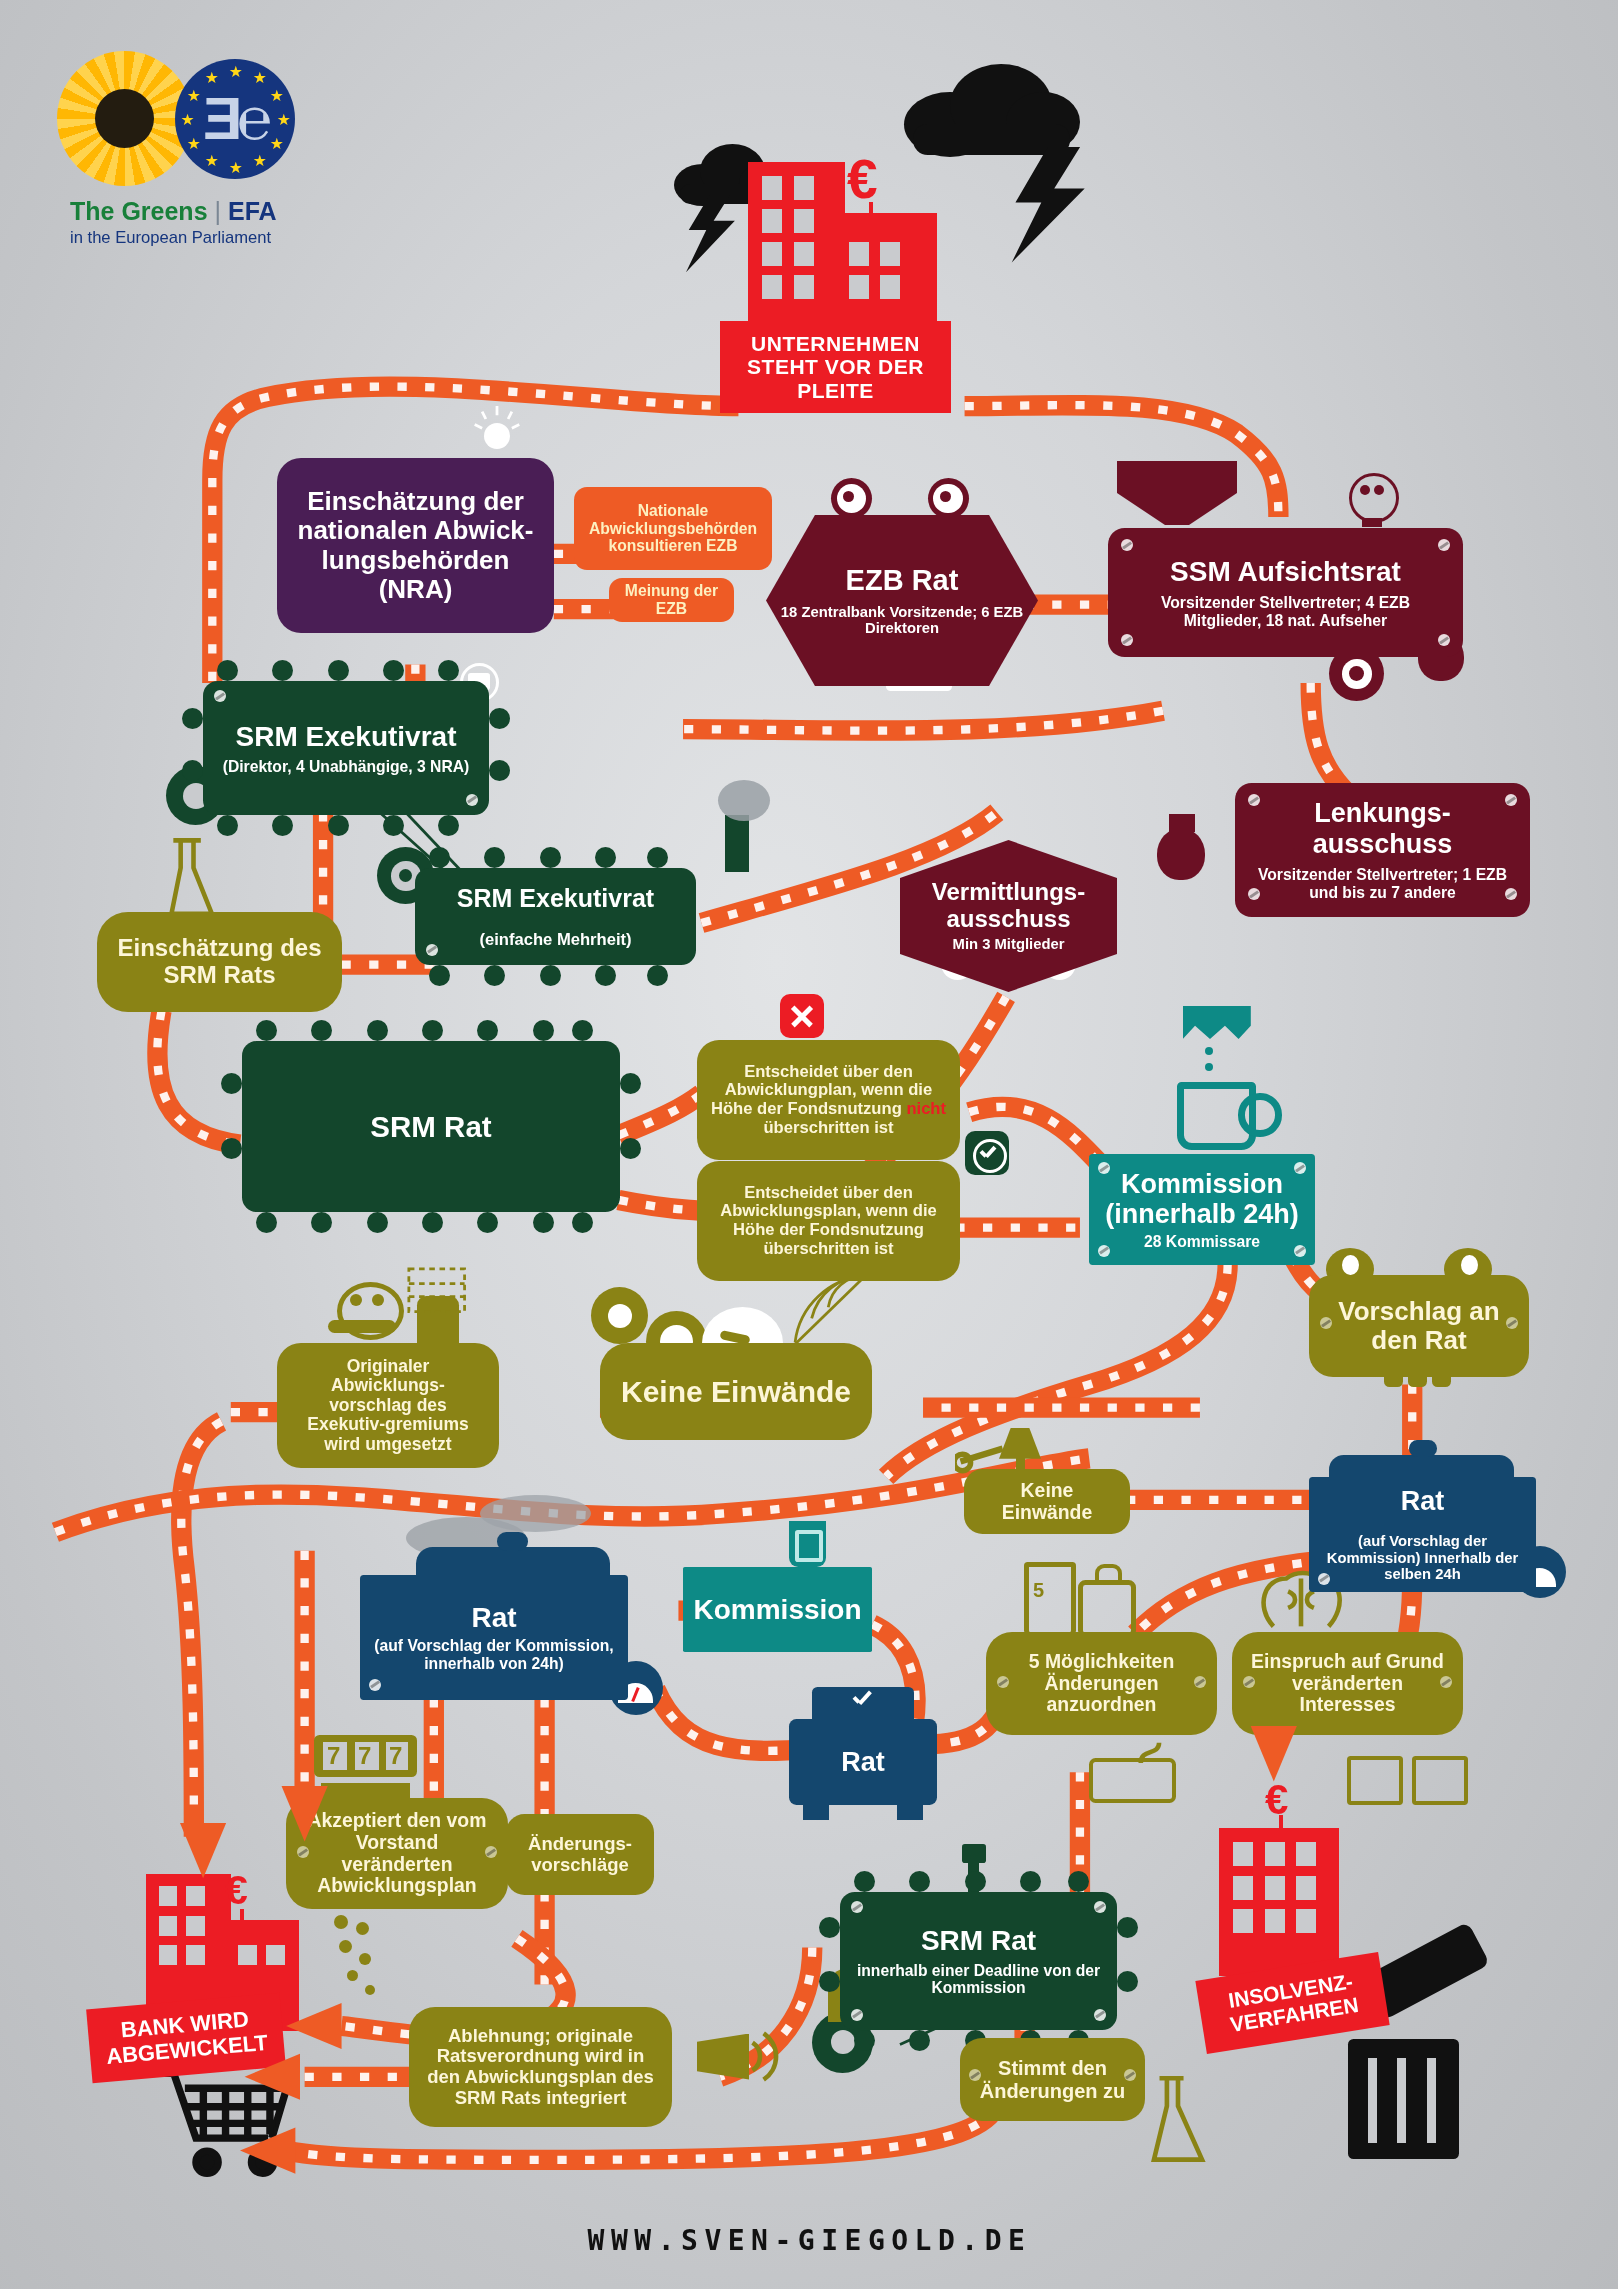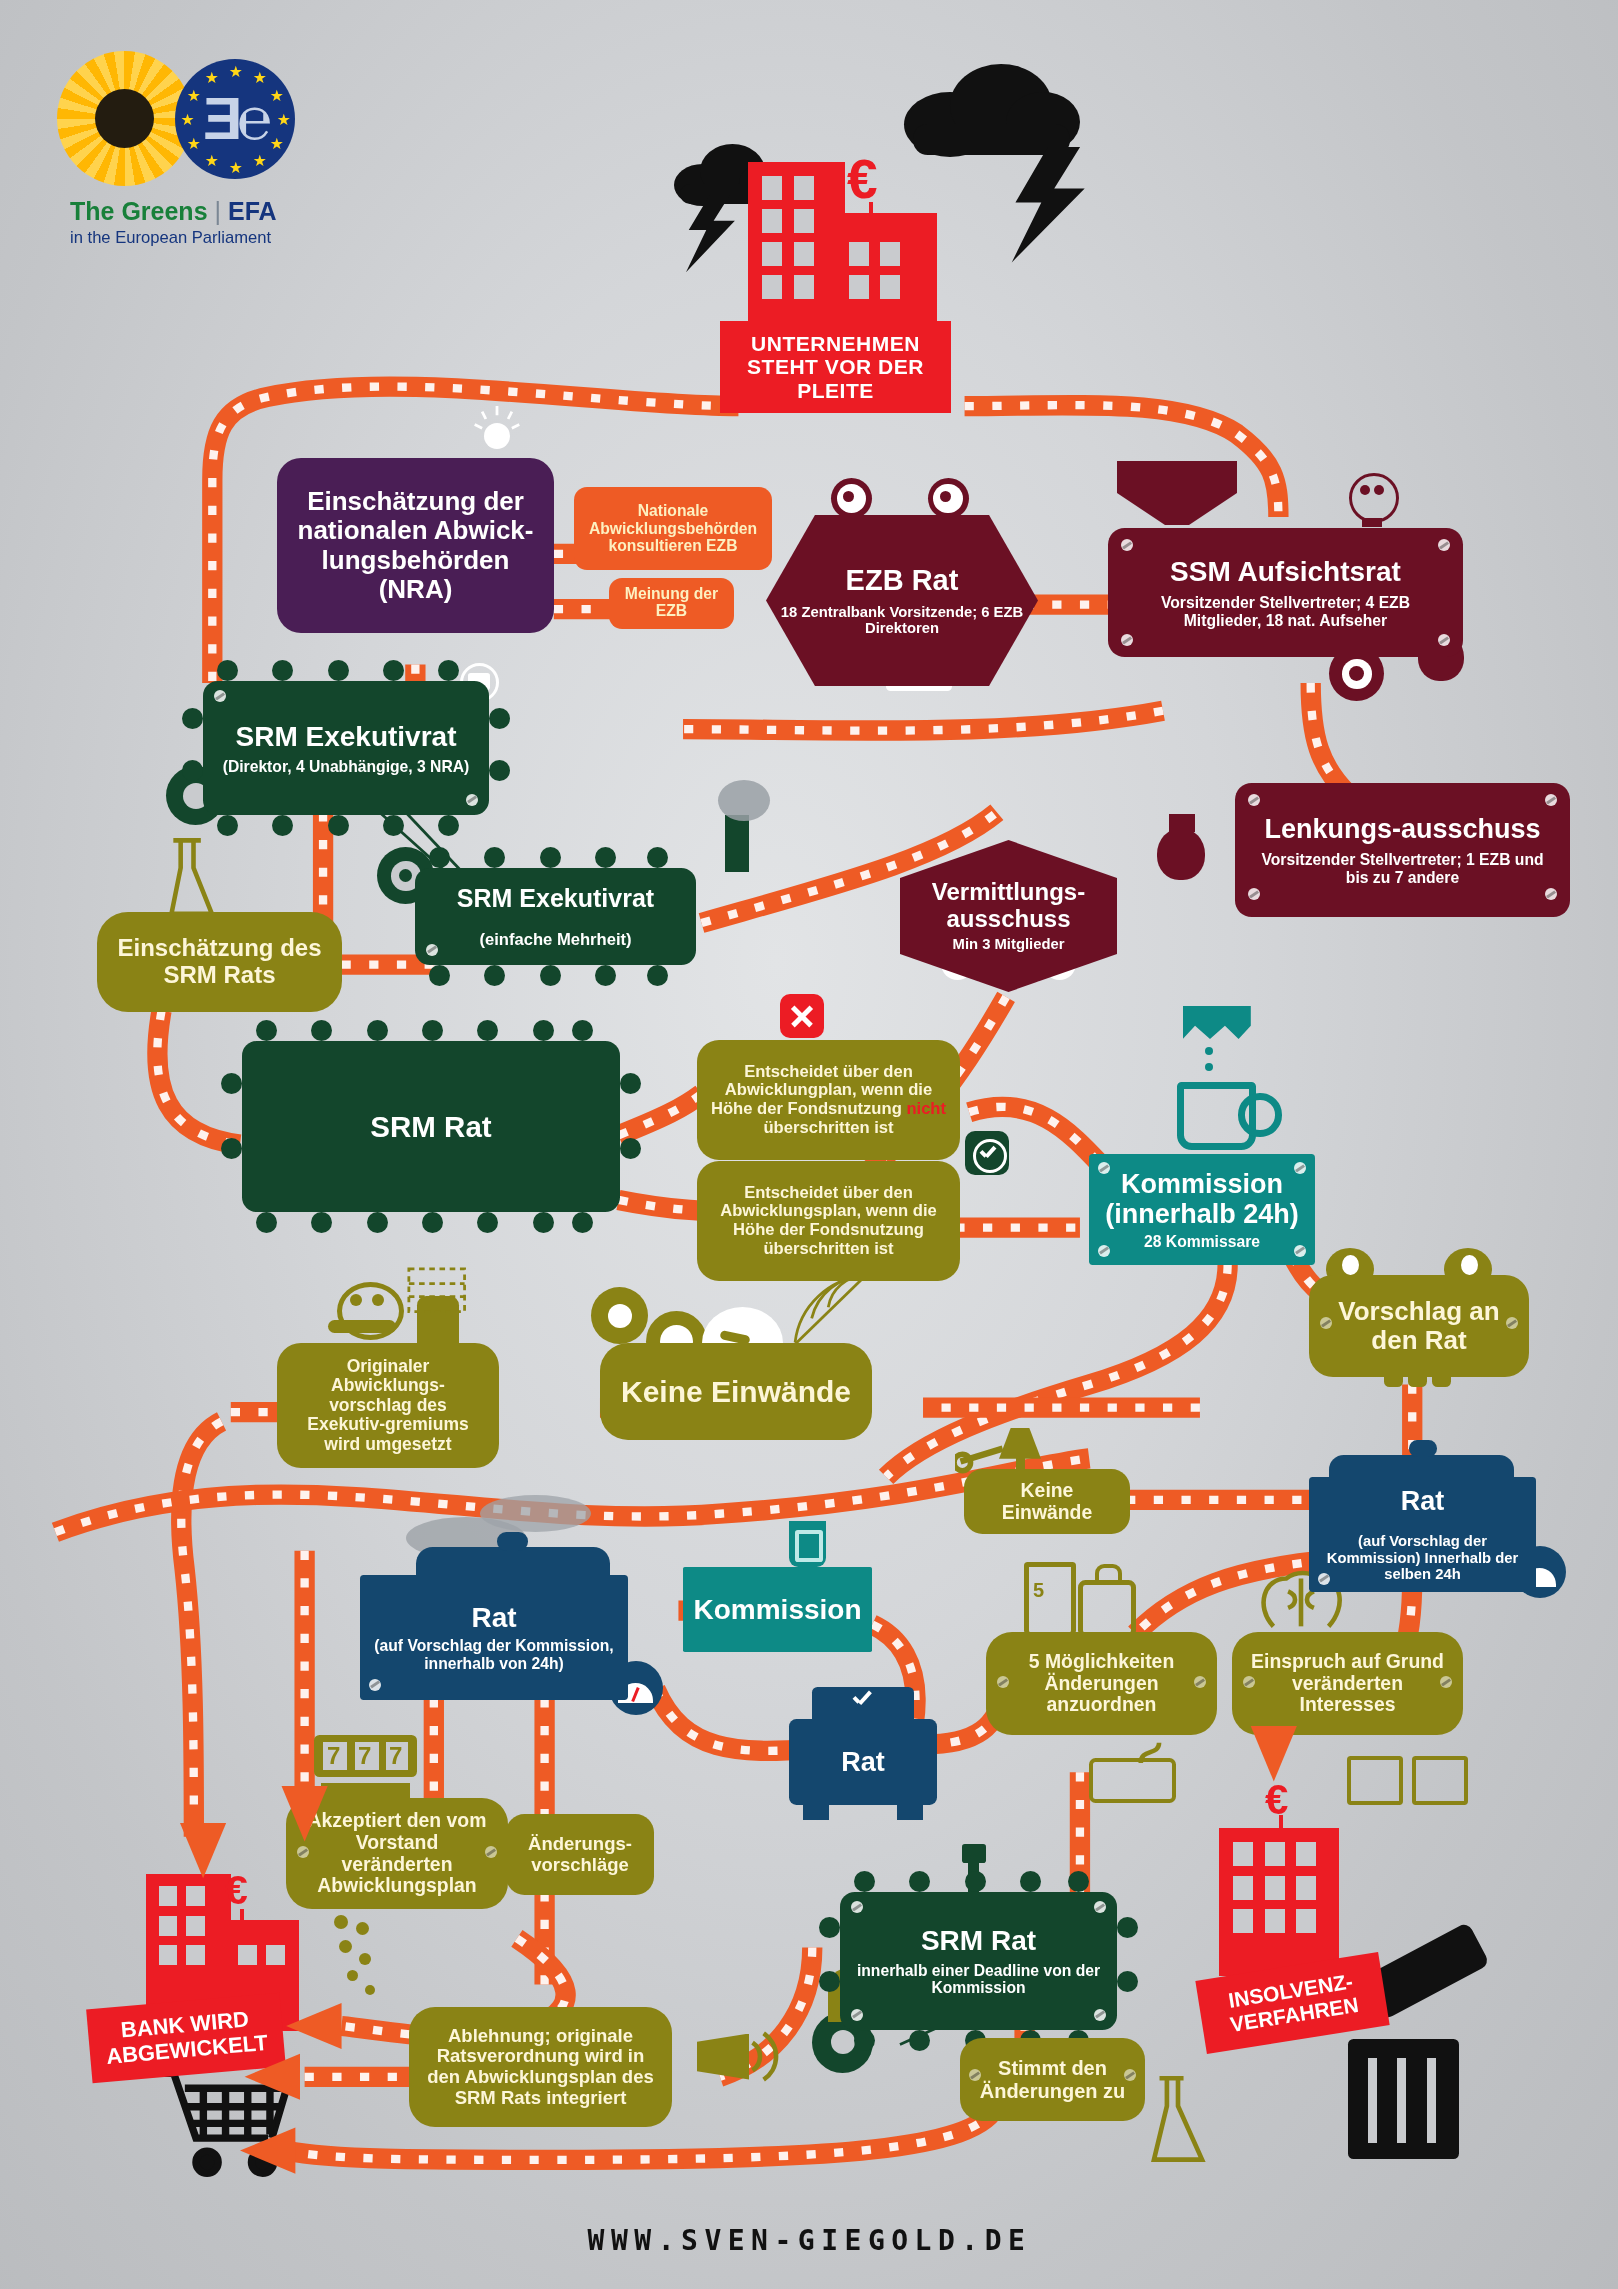--- a/index.html
+++ b/index.html
@@ -303,21 +303,21 @@
         </g>
       </svg>
   </div>
   <div class="node" style="left:574px;top:487px;width:198px;height:83px;background:#ee5b25;border-radius:13px;color:#fdf0c0;font-size:15.7px;">
     <div class="t1">Nationale Abwicklungsbehörden konsultieren EZB</div>
   </div>
 
   <div class="node purple" style="left:277px;top:458px;width:277px;height:175px;font-size:26px;">
     <div class="t1">Einschätzung der nationalen Abwick-lungsbehörden (NRA)</div>
   </div>
-  <div class="node" style="left:609px;top:578px;width:125px;height:51px;background:#ee5b25;border-radius:13px;color:#fdf0c0;font-size:15.7px;justify-content:flex-end;">
+  <div class="node" style="left:609px;top:578px;width:125px;height:44px;background:#ee5b25;border-radius:13px;color:#fdf0c0;font-size:15.7px;">
     <div class="t1">Meinung der EZB</div>
   </div>
 
   <div class="ic" style="left:831px;top:478px;width:157px;height:42px;">
     <div style="position:absolute;left:0;top:0;width:41px;height:41px;border-radius:50%;background:#6b1024;"></div>
     <div style="position:absolute;left:5.5px;top:5.5px;width:29.5px;height:29.5px;border-radius:50%;background:#fff;"></div>
     <div style="position:absolute;left:12px;top:13px;width:11px;height:11px;border-radius:50%;background:#6b1024;"></div>
     <div style="position:absolute;left:97px;top:0;width:41px;height:41px;border-radius:50%;background:#6b1024;"></div>
     <div style="position:absolute;left:102px;top:5.5px;width:29.5px;height:29.5px;border-radius:50%;background:#fff;"></div>
     <div style="position:absolute;left:109px;top:13px;width:11px;height:11px;border-radius:50%;background:#6b1024;"></div>
@@ -459,21 +459,21 @@
     <div class="t2" style="font-size:14.8px;margin-top:3.7px;">Min 3 Mitglieder</div>
   </div>
   <div class="ic" style="left:941px;top:943px;width:134px;height:44px;">
     <div style="position:absolute;left:35px;top:3.7px;width:65px;height:35px;background:#fff;border-radius:4.6px;"></div>
     <div style="position:absolute;left:0;top:3.7px;width:33px;height:33px;border-radius:50%;background:#fff;"></div>
     <div style="position:absolute;left:102px;top:3.7px;width:33px;height:33px;border-radius:50%;background:#fff;"></div>
     <div style="position:absolute;left:8.3px;top:12px;width:16.6px;height:16.6px;border-radius:50%;background:#6b1024;"></div>
     <div style="position:absolute;left:110px;top:12px;width:16.6px;height:16.6px;border-radius:50%;background:#6b1024;"></div>
   </div>
 
-  <div class="node maroon" style="left:1235px;top:783px;width:335px;height:134px;">
+  <div class="node maroon" style="left:1235px;top:783px;width:295px;height:134px;">
     <div class="screw" style="left:13px;top:11px;"></div>
       <div class="screw" style="right:13px;top:11px;"></div>
     <div class="screw" style="left:13px;bottom:16.6px;"></div>
       <div class="screw" style="right:13px;bottom:16.6px;"></div>
     <div class="t1" style="font-size:27px;">Lenkungs-ausschuss</div>
     <div class="t2" style="font-size:15.7px;margin-top:7.4px;">Vorsitzender Stellvertreter; 1 EZB und bis zu 7 andere</div>
   </div>
   <div class="ic" style="left:1150px;top:808px;width:61px;height:76px;">
     <div style="position:absolute;left:7.4px;top:20px;width:48px;height:52px;border-radius:50% 50% 46% 46%;background:#6b1024;"></div>
     <div style="position:absolute;left:18.5px;top:5.5px;width:26px;height:18.5px;background:#6b1024;"></div>

